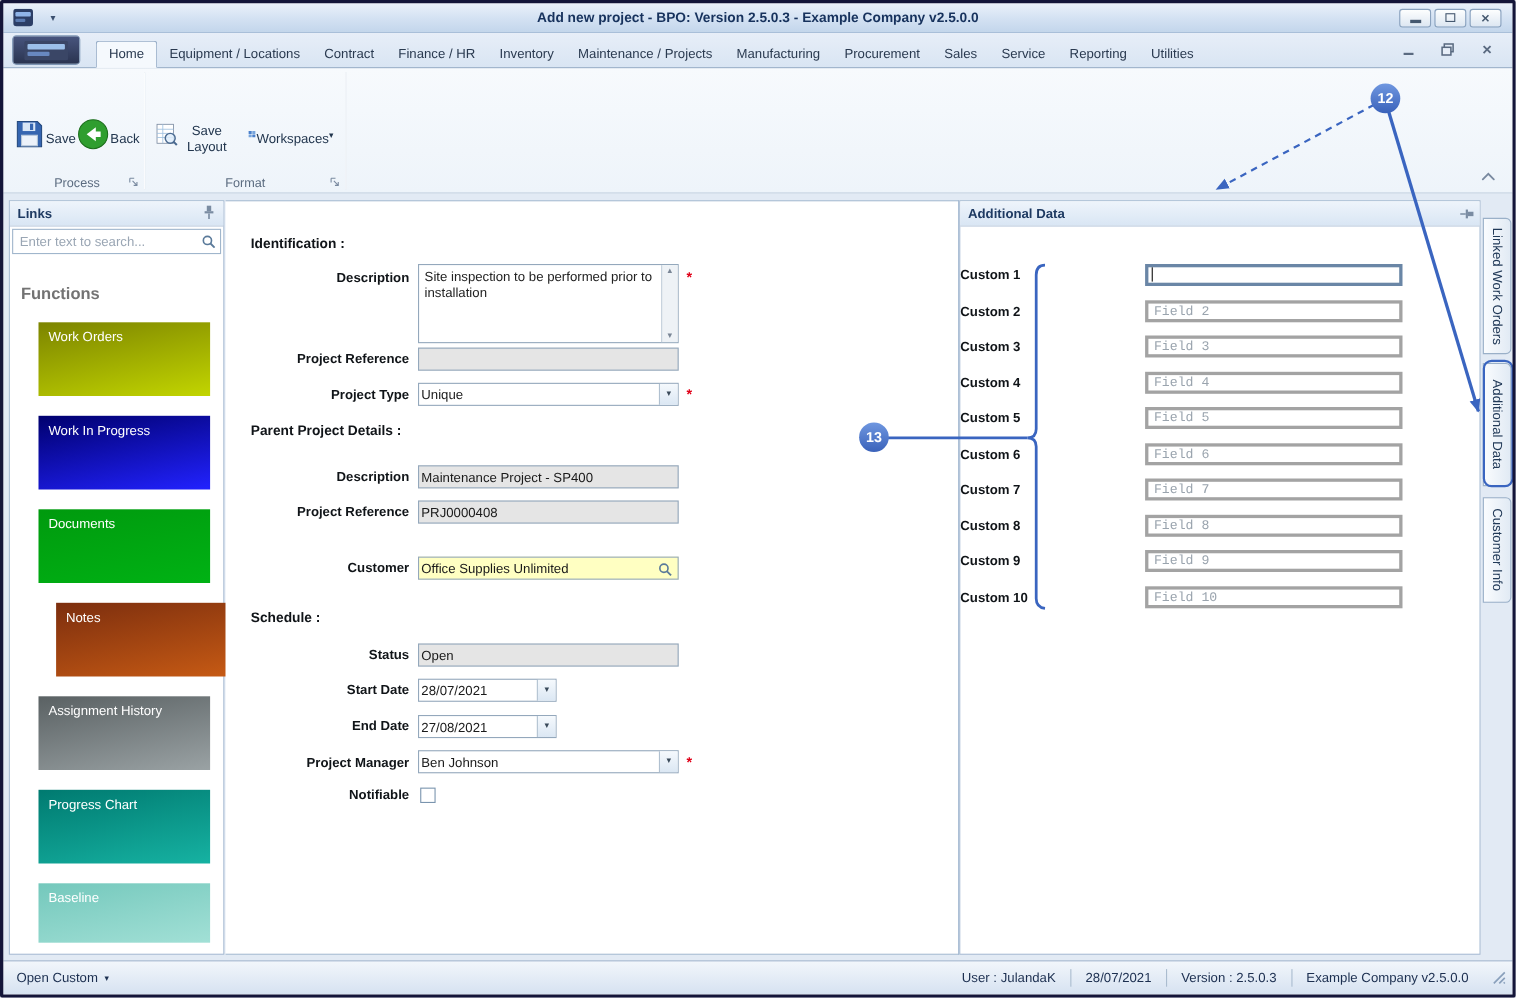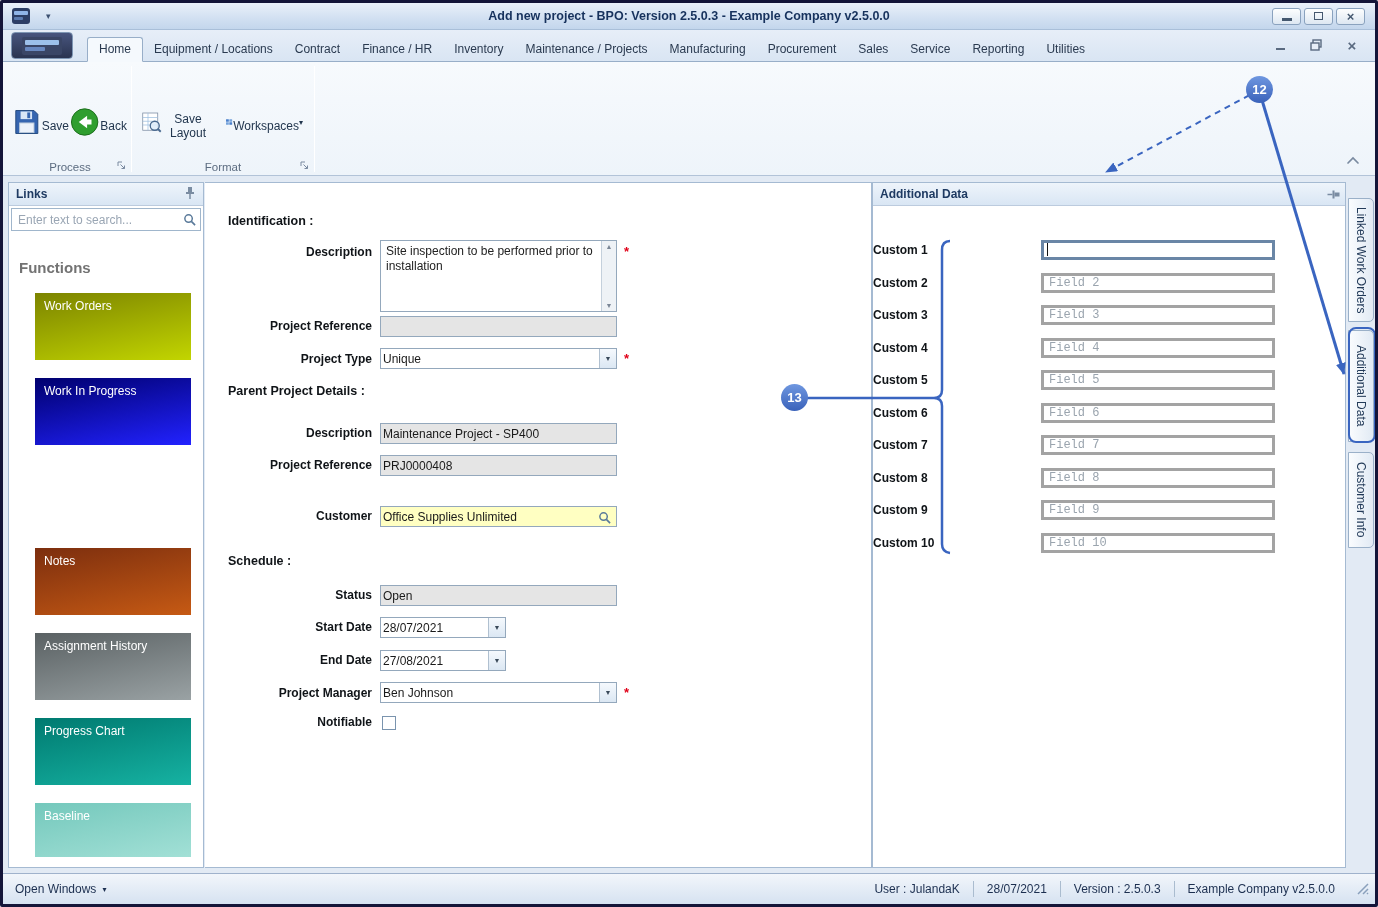--- a/index.html
+++ b/index.html
@@ -211,21 +211,22 @@
   <div class="searchwrap">
     <input type="text" placeholder="Enter text to search..." style="">
     <span class="mag"><svg width="13" height="13" viewBox="0 0 14 14">
           <circle cx="6" cy="6" r="4" fill="none" stroke="#5a7a9a" stroke-width="1.6"></circle>
           <line x1="9" y1="9" x2="13" y2="13" stroke="#5a7a9a" stroke-width="1.8"></line>
         </svg></span>
   </div>
   <div class="funcs">Functions</div>
   <div class="tile" style="top: 110px; background: linear-gradient(168deg, rgb(124, 132, 0) 0%, rgb(194, 213, 0) 100%);">Work Orders</div>
   <div class="tile" style="top: 195px; background: linear-gradient(168deg, rgb(0, 0, 110) 0%, rgb(34, 34, 255) 100%);">Work In Progress</div>
-  <div class="tile" style="top: 365px; background: linear-gradient(168deg, rgb(124, 46, 14) 0%, rgb(198, 90, 20) 100%);">Notes</div>
+  <div class="tile" style="top: 280px; background: linear-gradient(168deg, rgb(0, 154, 14) 0%, rgb(0, 178, 20) 100%);">Documents</div>
+  <div class="tile" style="top: 365px; background: linear-gradient(168deg, rgb(124, 46, 14) 0%, rgb(198, 90, 20) 100%); margin-left: 16px;">Notes</div>
   <div class="tile" style="top: 450px; background: linear-gradient(168deg, rgb(90, 97, 99) 0%, rgb(154, 162, 164) 100%);">Assignment History</div>
   <div class="tile" style="top: 535px; background: linear-gradient(168deg, rgb(0, 122, 112) 0%, rgb(22, 178, 162) 100%);">Progress Chart</div>
   <div class="tile" style="top: 620px; height: 54px; background: linear-gradient(168deg, rgb(116, 200, 188) 0%, rgb(162, 224, 214) 100%);">Baseline</div>
 </div>
 
 <div class="panel" style="left:205px;top:182px;width:667px;height:686px;border-left:none">
   <div class="sechdr" style="top:31px">Identification :</div>
 
   <div class="flabel" style="top:62px">Description</div>
   <div class="descbox">
@@ -332,21 +333,21 @@
 </div>
 
 <div style="position:absolute;left:1347px;top:182px;width:29px;height:686px">
   <div class="vtab" style="top:16px;height:124px">Linked Work Orders</div>
   <div class="vtab" style="top:148px;height:112px">Additional Data</div>
   <div class="vtab" style="top:270px;height:96px">Customer Info</div>
 </div>
 
 <div class="statusbar">
   <div class="openwin">
-    <span>Open Windows</span>
+    <span>Open Custom</span>
     <span style="font-size:8px">▾</span>
   </div>
   <div class="sbright">
     <span>User : JulandaK</span>
     <span class="sbsep"></span>
     <span>28/07/2021</span>
     <span class="sbsep"></span>
     <span>Version : 2.5.0.3</span>
     <span class="sbsep"></span>
     <span>Example Company v2.5.0.0</span>

